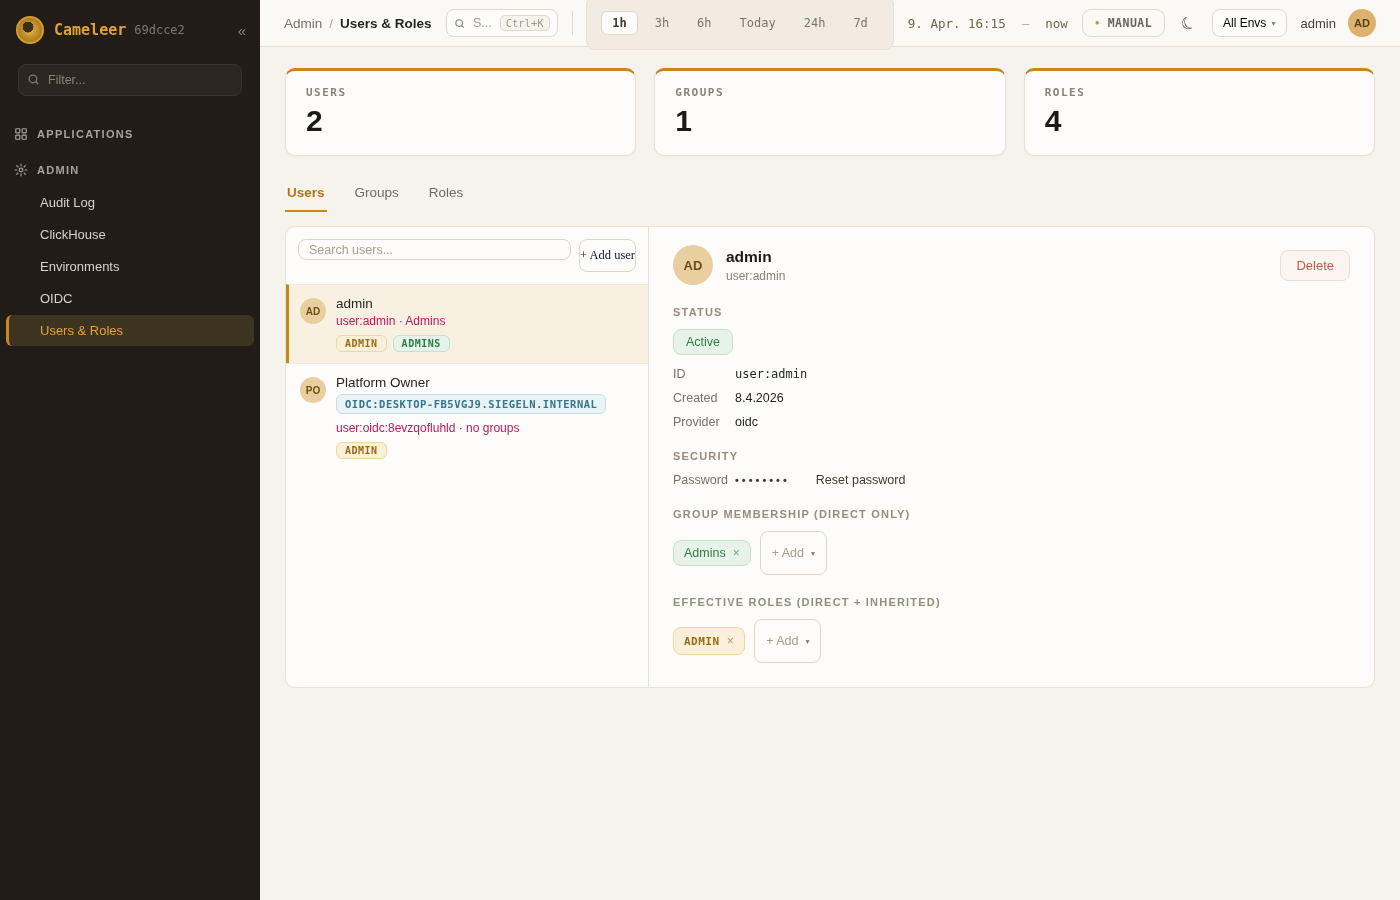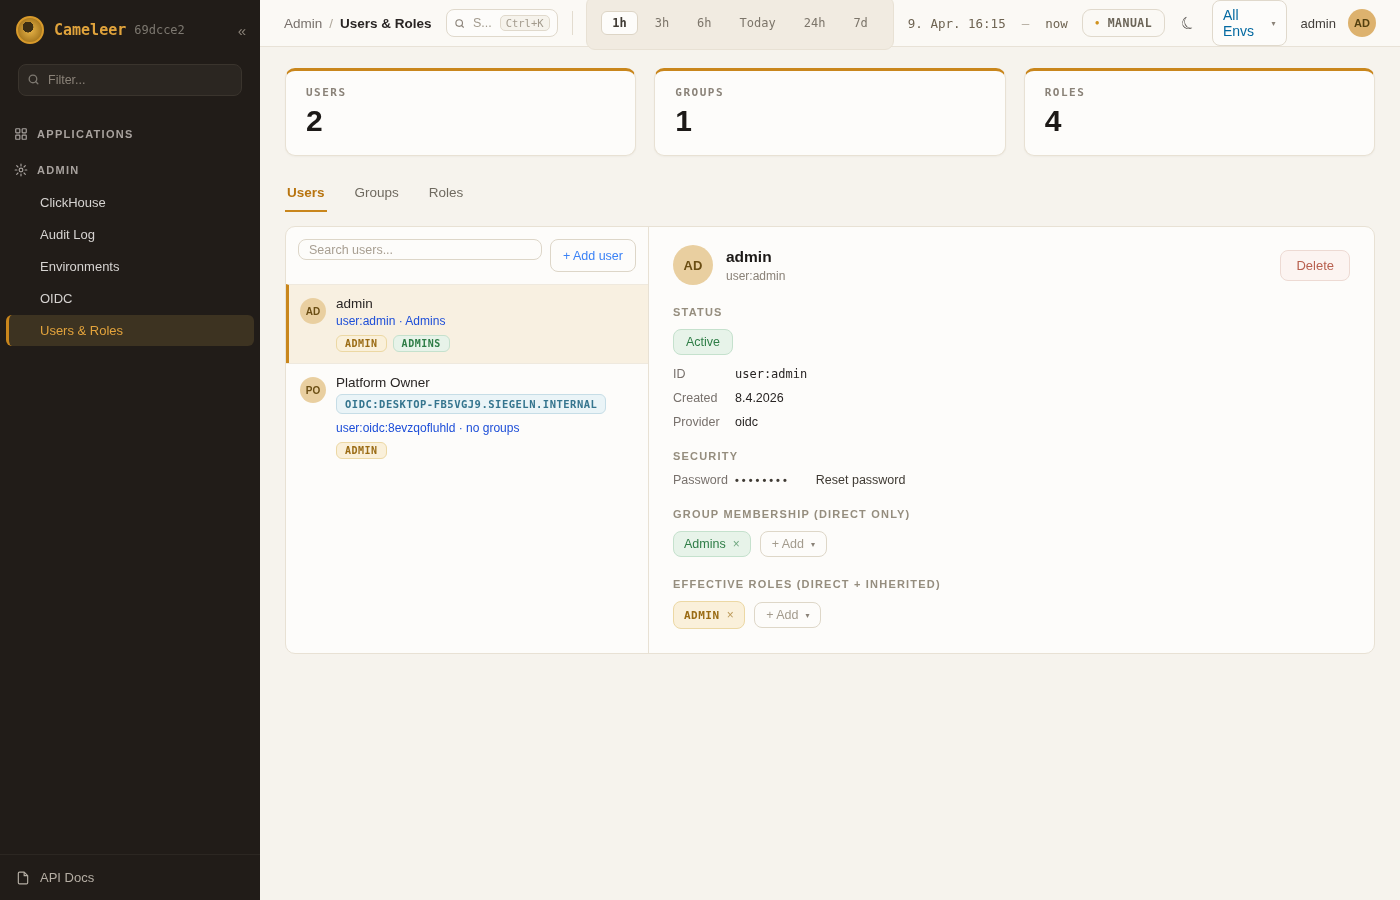--- a/index.html
+++ b/index.html
@@ -53,21 +53,21 @@
   .time-sep { color:#b0a89c; }
   .manual-pill { display:flex; align-items:center; gap:8px; border:1px solid #e0d9cc; background:#fbf9f5;
     border-radius:9px; padding:6px 12px; cursor:pointer; }
   .manual-dot { color:#d0921e; font-size:8px; line-height:1; }
   .manual-label { font-family:"DejaVu Sans Mono", monospace; font-size:11.5px; font-weight:bold;
     letter-spacing:.5px; color:#6b6457; }
   .moon-btn { width:30px; height:30px; display:grid; place-items:center; font-size:17px; color:#44403c;
     cursor:pointer; transform:rotate(-25deg); }
   .env-select { display:flex; align-items:center; justify-content:space-between; width:106px;
     border:1px solid #e0d9cc; background:#fdfcfa; border-radius:8px; padding:6px 10px; cursor:pointer; }
-  .env-value { font-size:14px; color:#0369a1; }
+  .env-value { font-size:12px; color:#000000; }
   .caret { font-size:8px; color:#8a8278; }
   .user-cluster { margin-left:auto; display:flex; align-items:center; gap:12px; }
   .user-name { font-size:13px; color:#44403c; }
   .avatar { border-radius:50%; background:#ddb26e; color:#54400f; font-weight:bold;
     display:grid; place-items:center; }
   .avatar.sm28 { width:28px; height:28px; font-size:11px; cursor:pointer; }
 
   
   .content { flex:1; overflow:auto; padding:21px 25px; }
   .stats { display:grid; grid-template-columns:repeat(3,1fr); gap:18px; }
@@ -81,27 +81,27 @@
   .tab { padding:9px 2px 10px; font-size:13.5px; color:#6f6a60; cursor:pointer; border-bottom:2px solid transparent; }
   .tab.active { color:#b8740f; font-weight:600; border-bottom-color:#c9861c; }
 
   .panel { margin-top:14px; background:#fdfcfa; border:1px solid #e8e1d4; border-radius:10px;
     display:flex; min-height:424px; overflow:hidden; }
   .list-pane { width:363px; flex-shrink:0; border-right:1px solid #e8e1d4; display:flex; flex-direction:column; }
   .list-controls { display:flex; gap:8px; padding:12px; }
   .list-search { flex:1; height:21px; border:1px solid #ddd6c8; border-radius:8px; background:#fdfcfa;
     padding:0 10px; font-size:12.5px; color:#3f3a33; outline:none; font-family:"Liberation Sans", sans-serif; }
   .list-search::placeholder { color:#a89f92; }
-  .add-user-btn { height:33px; padding:0 12px; border:1px solid #ddd6c8; border-radius:8px; background:#fdfcfa;
-    font-size:12.5px; color:#3b82f6; cursor:pointer; white-space:nowrap; font-family:Liberation Sans, sans-serif; }
+  .add-user-btn { height:33px; padding:0 0; border:1px solid #ddd6c8; border-radius:8px; background:#fdfcfa;
+    font-size:12.5px; color:#0f172a; cursor:pointer; white-space:nowrap; font-family:Liberation Serif, serif; }
   .user-row { display:flex; gap:10px; padding:11px 14px; border-top:1px solid #efe9de; cursor:pointer; }
   .user-row.selected { background:#f8f0e1; border-left:3px solid #c9861c; padding-left:11px; }
   .avatar.sm26 { width:26px; height:26px; font-size:10px; background:#e9cfa0; color:#6b4e14; margin-top:2px; flex-shrink:0; }
   .row-name { font-size:13.5px; font-weight:500; color:#292524; }
-  .row-meta { font-size:12px; color:#1d4ed8; margin:3px 0 7px; }
+  .row-meta { font-size:12px; color:#be185d; margin:3px 0 7px; }
   .badge { display:inline-flex; align-items:center; border-radius:6px; padding:2px 8px;
     font-family:"DejaVu Sans Mono", monospace; font-size:10px; font-weight:bold; letter-spacing:.5px; }
   .badge-amber { background:#faf0da; border:1px solid #ecd8a4; color:#9a6b14; }
   .badge-green { background:#e7f3e9; border:1px solid #c5e1cd; color:#2e7d46; }
   .badge-oidc  { background:#eaf4f7; border:1px solid #c6dde6; color:#35758e; font-size:10.5px;
     padding:3px 8px; margin:4px 0 7px; }
   .badge-row { display:flex; gap:6px; }
 
   .detail-pane { flex:1; padding:18px 24px 24px; }
   .detail-header { display:flex; align-items:center; gap:13px; }
@@ -119,21 +119,21 @@
   .field-value.mono { font-size:12px; }
   .pw-row { display:flex; align-items:center; font-size:12.5px; }
   .pw-dots { color:#3f3a33; letter-spacing:3px; font-size:11px; font-weight:bold; }
   .reset-link { margin-left:26px; color:#3f3a33; font-weight:500; cursor:pointer; }
   .chip-row { display:flex; align-items:center; gap:9px; }
   .chip { display:inline-flex; align-items:center; gap:7px; padding:5px 10px; border-radius:8px; font-size:12.5px; }
   .chip-green { background:#e7f3e9; border:1px solid #c5e1cd; color:#2e7d46; font-weight:500; }
   .chip-amber-role { background:#faf0da; border:1px solid #ecd8a4; color:#9a6b14;
     font-family:"DejaVu Sans Mono", monospace; font-size:11px; font-weight:bold; letter-spacing:.5px; padding:6px 10px; }
   .chip-x { cursor:pointer; font-size:12px; opacity:.65; font-family:"Liberation Sans", sans-serif; font-weight:normal; }
-  .add-chip-btn { display:inline-flex; align-items:center; gap:7px; padding:5px 11px; border-radius:8px;
+  .add-chip-btn { display:inline-flex; align-items:center; gap:7px; padding:14px 11px; border-radius:8px;
     border:1px solid #ded7c8; background:transparent; color:#a39b8d; font-size:12.5px; cursor:pointer;
     font-family:"Liberation Sans", sans-serif; }
 </style>
 </head>
 <body>
 
 <aside class="sidebar">
   <div class="logo-row">
     <span class="logo-mark"></span>
     <span class="logo-name">Cameleer</span>
@@ -161,34 +161,27 @@
 
   <div class="side-section">
     <svg width="14" height="14" viewBox="0 0 24 24" fill="none" stroke="currentColor" stroke-width="2" stroke-linecap="round">
         <circle cx="12" cy="12" r="3.2"></circle>
         <path d="M12 2v3M12 19v3M2 12h3M19 12h3M4.6 4.6l2.2 2.2M17.2 17.2l2.2 2.2M19.4 4.6l-2.2 2.2M6.8 17.2l-2.2 2.2"></path>
       </svg>
     <span>ADMIN</span>
   </div>
 
   <nav>
+    <div class="nav-item">Audit Log</div>
     <div class="nav-item">ClickHouse</div>
-    <div class="nav-item">Audit Log</div>
     <div class="nav-item">Environments</div>
     <div class="nav-item">OIDC</div>
     <div class="nav-item active">Users &amp; Roles</div>
   </nav>
 
-  <div class="side-footer">
-    <svg width="14" height="14" viewBox="0 0 24 24" fill="none" stroke="currentColor" stroke-width="2" stroke-linejoin="round">
-        <path d="M14 2H6a2 2 0 0 0-2 2v16a2 2 0 0 0 2 2h12a2 2 0 0 0 2-2V8z"></path>
-        <path d="M14 2v6h6"></path>
-      </svg>
-    <span>API Docs</span>
-  </div>
 </aside>
 
 <div class="main">
 
   <header class="topbar">
     <div class="crumbs">
       <span class="crumb-parent">Admin</span>
       <span class="crumb-sep">/</span>
       <span class="crumb-current">Users &amp; Roles</span>
     </div>

